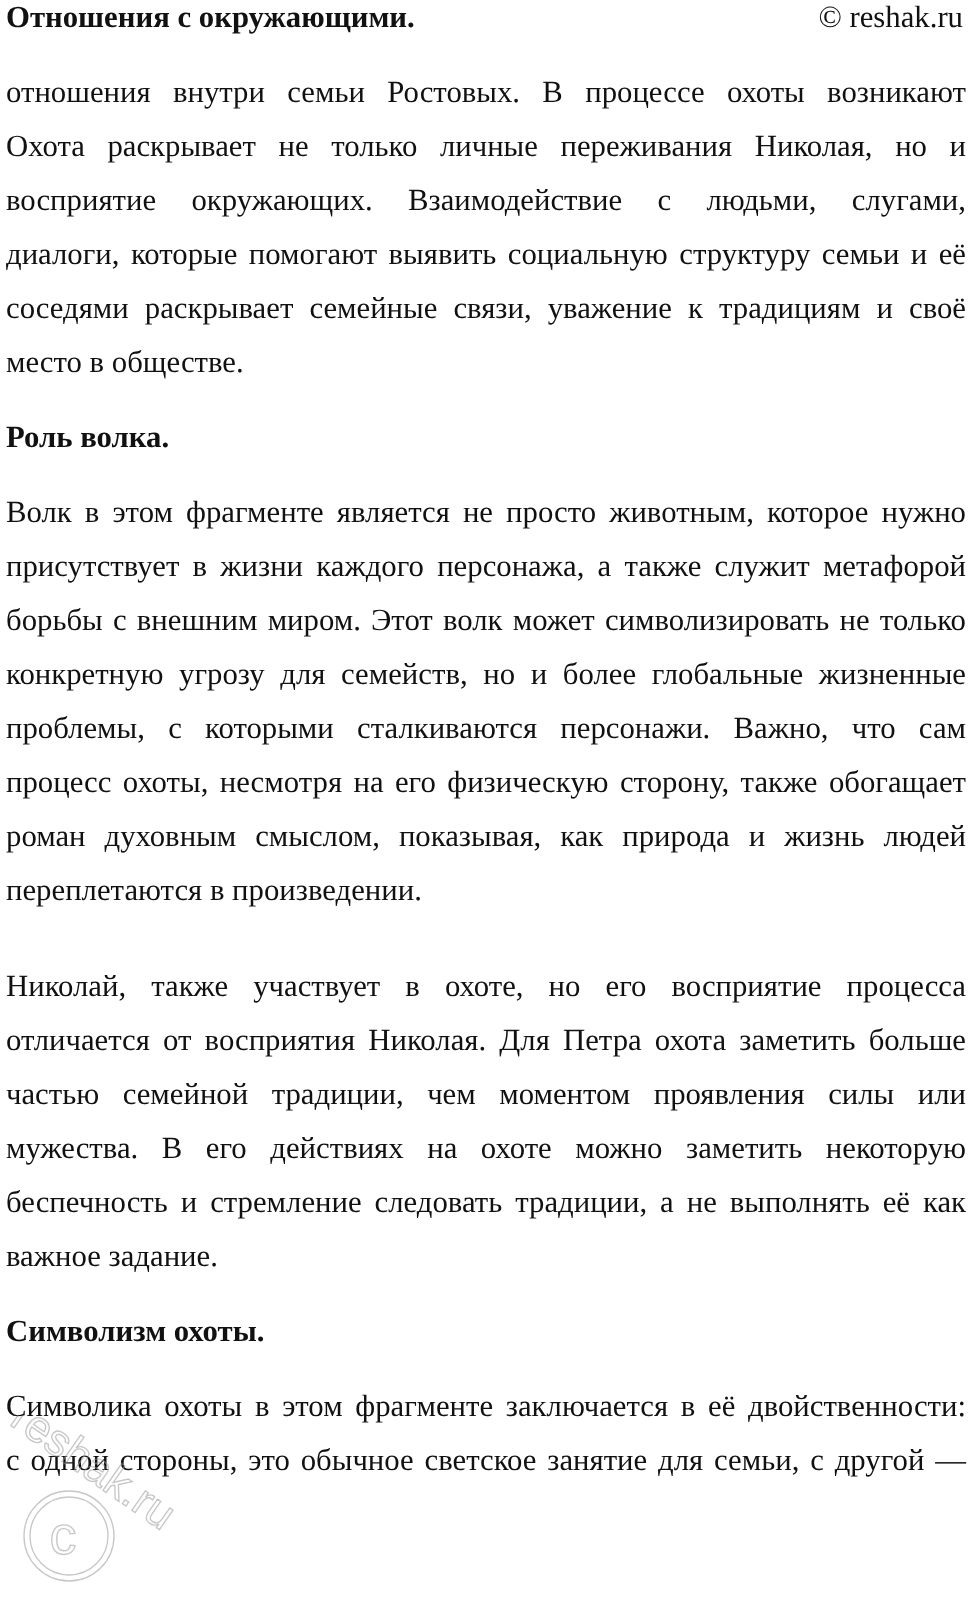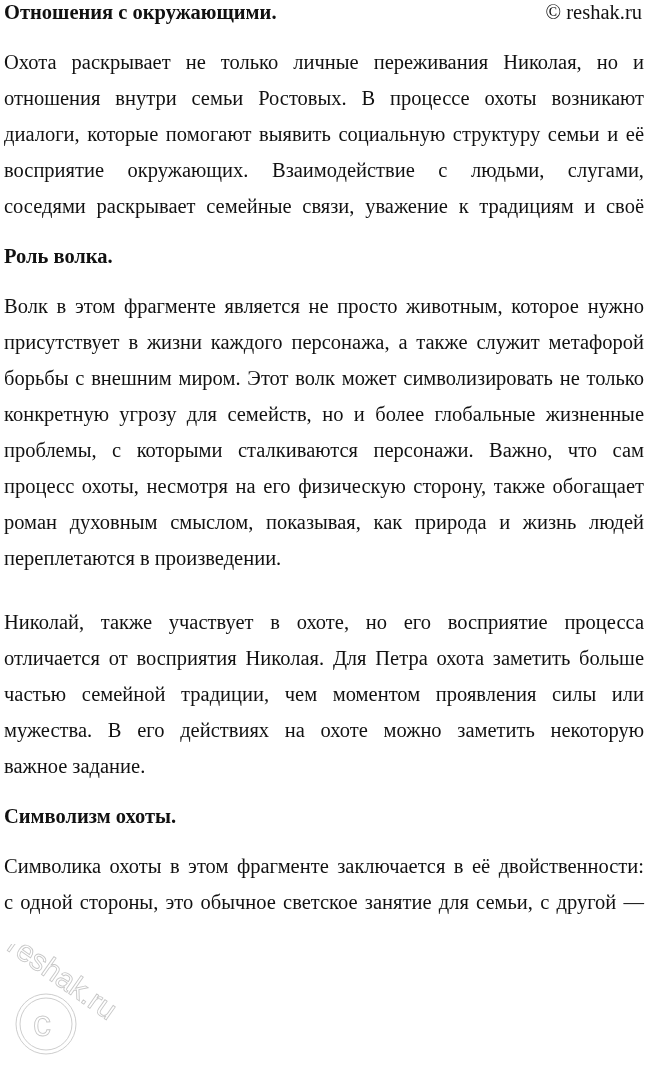--- a/index.html
+++ b/index.html
@@ -74,25 +74,26 @@
 <body>
 
 <div class="copyright">© reshak.ru</div>
 
 <div class="page">
 
   <section>
     <h2 class="heading">Отношения с окружающими.</h2>
     <div class="gap"></div>
     <p class="para">
+      <span class="line">отношения внутри семьи Ростовых. В процессе охоты возникают</span>
       <span class="line">Охота раскрывает не только личные переживания Николая, но и</span>
-      <span class="line">отношения внутри семьи Ростовых. В процессе охоты возникают</span>
+      <span class="line">восприятие окружающих. Взаимодействие с людьми, слугами,</span>
       <span class="line">диалоги, которые помогают выявить социальную структуру семьи и её</span>
-      <span class="line">восприятие окружающих. Взаимодействие с людьми, слугами,</span>
       <span class="line">соседями раскрывает семейные связи, уважение к традициям и своё</span>
+      <span class="line last">место в обществе.</span>
     </p>
     <div class="after-para"></div>
   </section>
 
   <section>
     <h2 class="heading">Роль волка.</h2>
     <div class="gap"></div>
     <p class="para">
       <span class="line">Волк в этом фрагменте является не просто животным, которое нужно</span>
       <span class="line">присутствует в жизни каждого персонажа, а также служит метафорой</span>
@@ -106,20 +107,21 @@
     <div class="after-para"></div>
   </section>
 
   <section>
     <div class="gap"></div>
     <p class="para">
       <span class="line">Николай, также участвует в охоте, но его восприятие процесса</span>
       <span class="line">отличается от восприятия Николая. Для Петра охота заметить больше</span>
       <span class="line">частью семейной традиции, чем моментом проявления силы или</span>
       <span class="line">мужества. В его действиях на охоте можно заметить некоторую</span>
+      <span class="line">беспечность и стремление следовать традиции, а не выполнять её как</span>
       <span class="line last">важное задание.</span>
     </p>
     <div class="after-para"></div>
   </section>
 
   <section>
     <h2 class="heading">Символизм охоты.</h2>
     <div class="gap"></div>
     <p class="para">
       <span class="line">Символика охоты в этом фрагменте заключается в её двойственности:</span>

